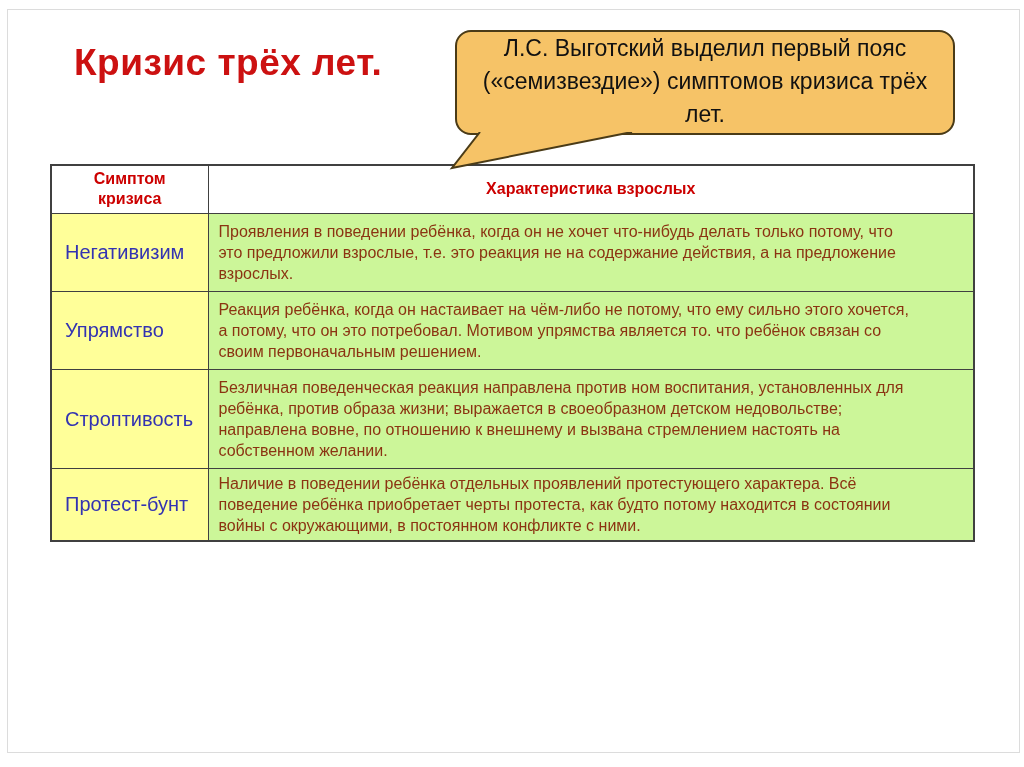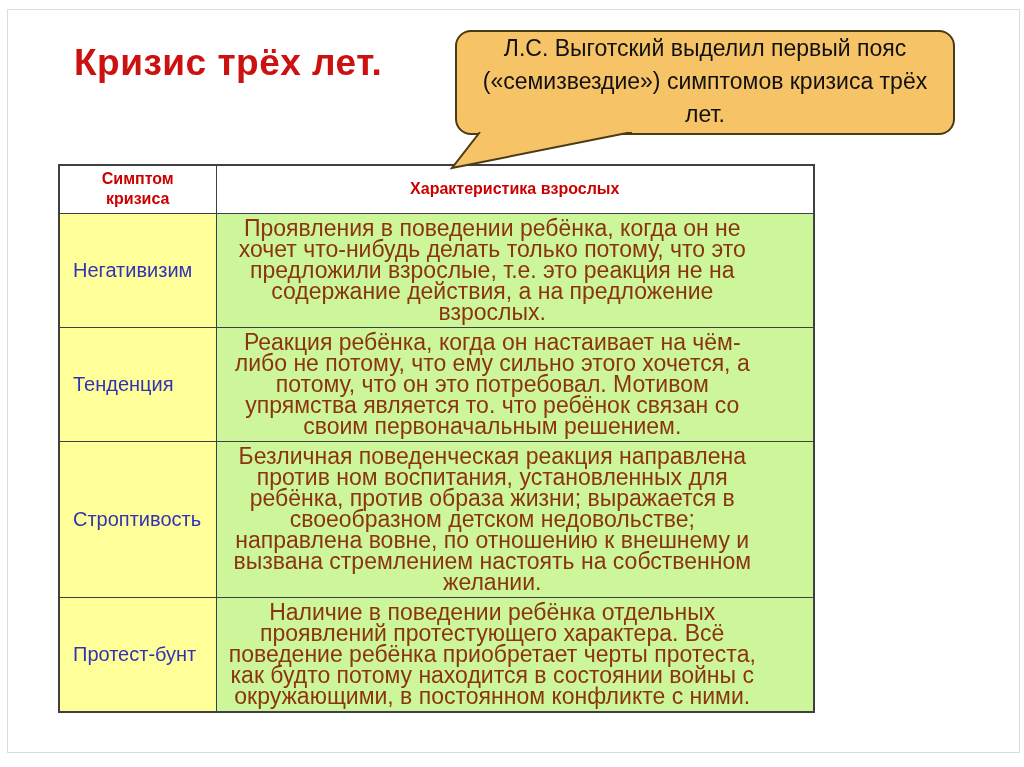--- a/index.html
+++ b/index.html
@@ -28,21 +28,21 @@
     font-size:23px;line-height:33px;color:#111111;
     padding:0 14px;
     z-index:4;
   }
   .callout-tail{
     position:absolute;left:446px;top:132px;width:200px;height:40px;z-index:5;
   }
   .callout-tail polygon{fill:var(--callout-fill);}
   .callout-tail path{fill:none;stroke:var(--callout-border);stroke-width:2;}
   table.symptoms{
-    position:absolute;left:58px;top:164px;width:757px;
+    position:absolute;left:50px;top:164px;width:925px;
     border-collapse:collapse;table-layout:fixed;
     border:2px solid var(--table-border);
     z-index:1;
     padding-left:36px;
   }
   table.symptoms th, table.symptoms td{
     border:1px solid var(--table-border);
     box-sizing:border-box;
   }
   col.symptom-col{width:157px;}
@@ -55,22 +55,22 @@
   th.symptom-header{padding:2px 12px;}
   td.symptom-cell{
     background:var(--symptom-bg);color:var(--symptom-text);
     font-size:20px;line-height:24px;
     padding:0 12px 0 13px;vertical-align:middle;text-align:left;
     overflow-wrap:anywhere;
     margin-top:29px;
   }
   td.desc-cell{
     background:var(--description-bg);color:var(--description-text);
-    font-size:23px;line-height:21px;
-    padding:4px 55px 4px 10px;vertical-align:middle;text-align:center;
+    font-size:16px;line-height:21px;
+    padding:4px 55px 4px 10px;vertical-align:middle;text-align:left;
   }
   #rows-body tr:nth-child(1){height:78px;}
   #rows-body tr:nth-child(2){height:78px;}
   #rows-body tr:nth-child(3){height:99px;}
   #rows-body tr:nth-child(4){height:57px;}
   #rows-body tr:nth-child(5){height:77px;}
   #rows-body tr:nth-child(6){height:57px;}
   #rows-body tr:nth-child(7){height:79px;}
 </style>
 </head>
@@ -105,21 +105,21 @@
       <td class="symptom-cell">
         <span class="cell-inner symptom-label">Негативизим</span>
       </td>
       <td class="desc-cell">
         <span class="cell-inner desc-text">Проявления в поведении ребёнка, когда он не хочет что-нибудь делать только потому, что это предложили взрослые, т.е. это реакция не на содержание действия, а на предложение взрослых.</span>
       </td>
     </tr>
 
     <tr>
       <td class="symptom-cell">
-        <span class="cell-inner symptom-label">Тенденция</span>
+        <span class="cell-inner symptom-label">Упрямство</span>
       </td>
       <td class="desc-cell">
         <span class="cell-inner desc-text">Реакция ребёнка, когда он настаивает на чём-либо не потому, что ему сильно этого хочется, а потому, что он это потребовал. Мотивом упрямства является то. что ребёнок связан со своим первоначальным решением.</span>
       </td>
     </tr>
 
     <tr>
       <td class="symptom-cell">
         <span class="cell-inner symptom-label">Строптивость</span>
       </td>

